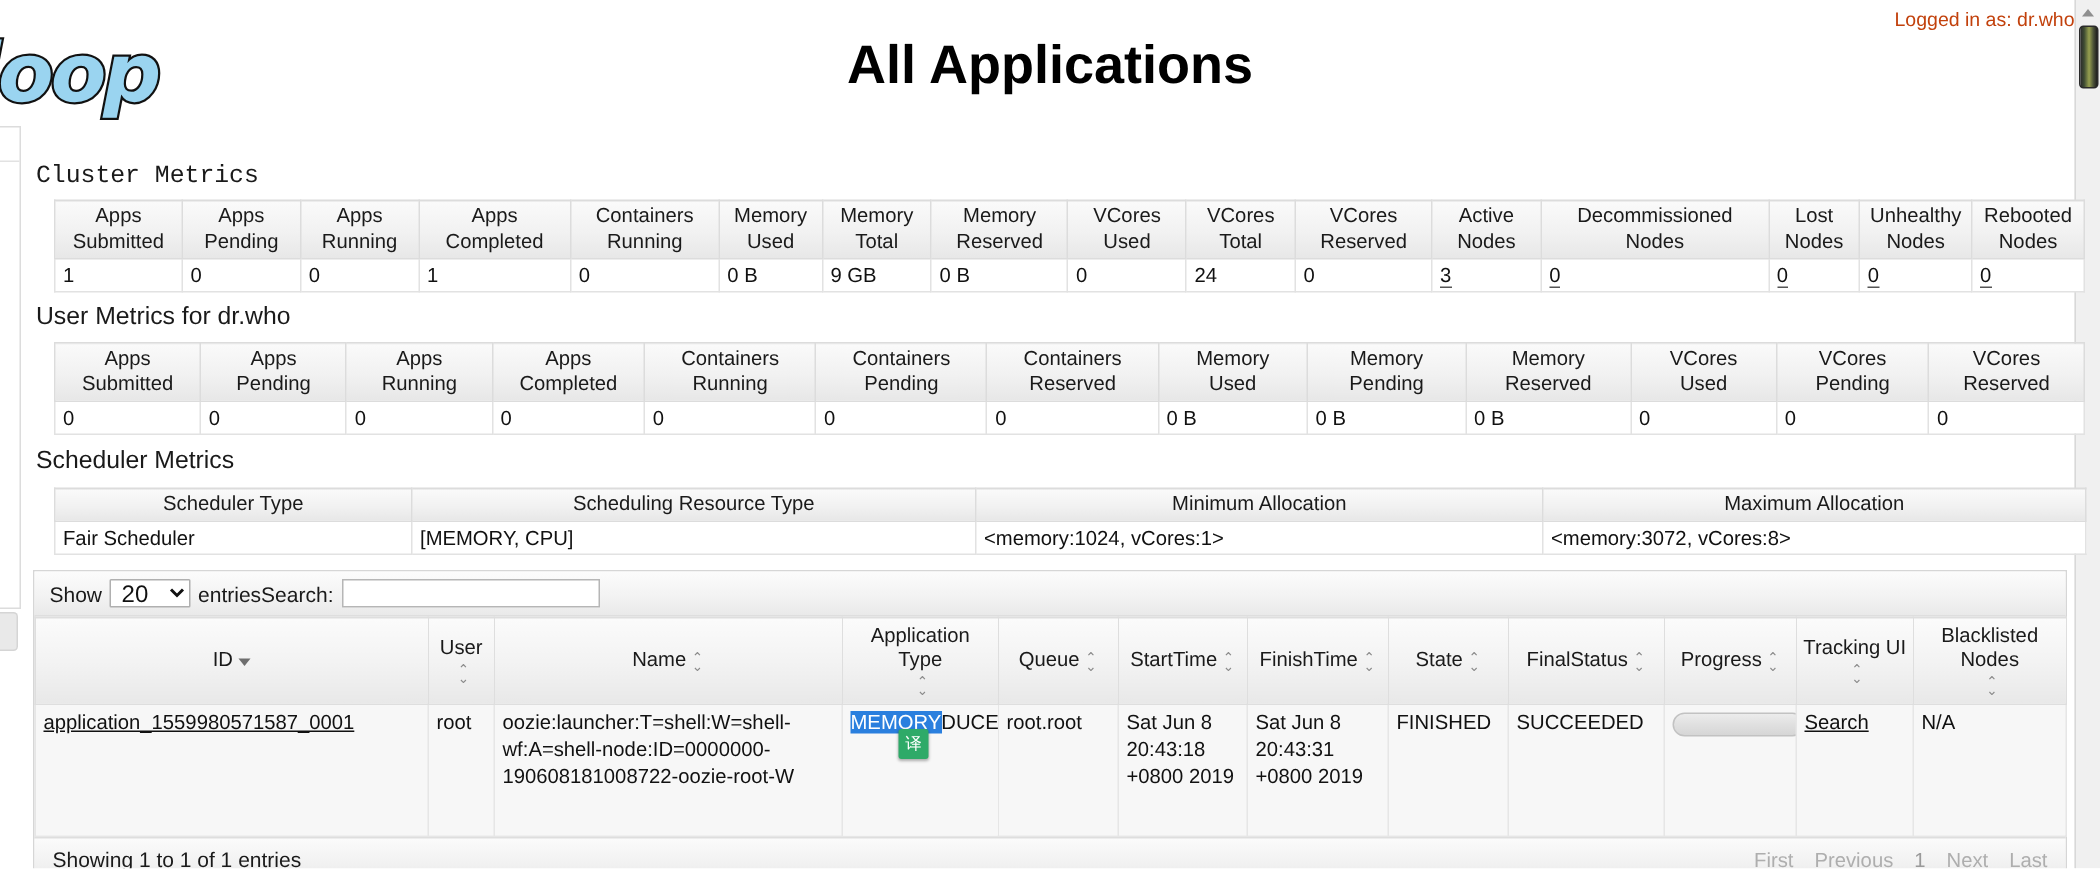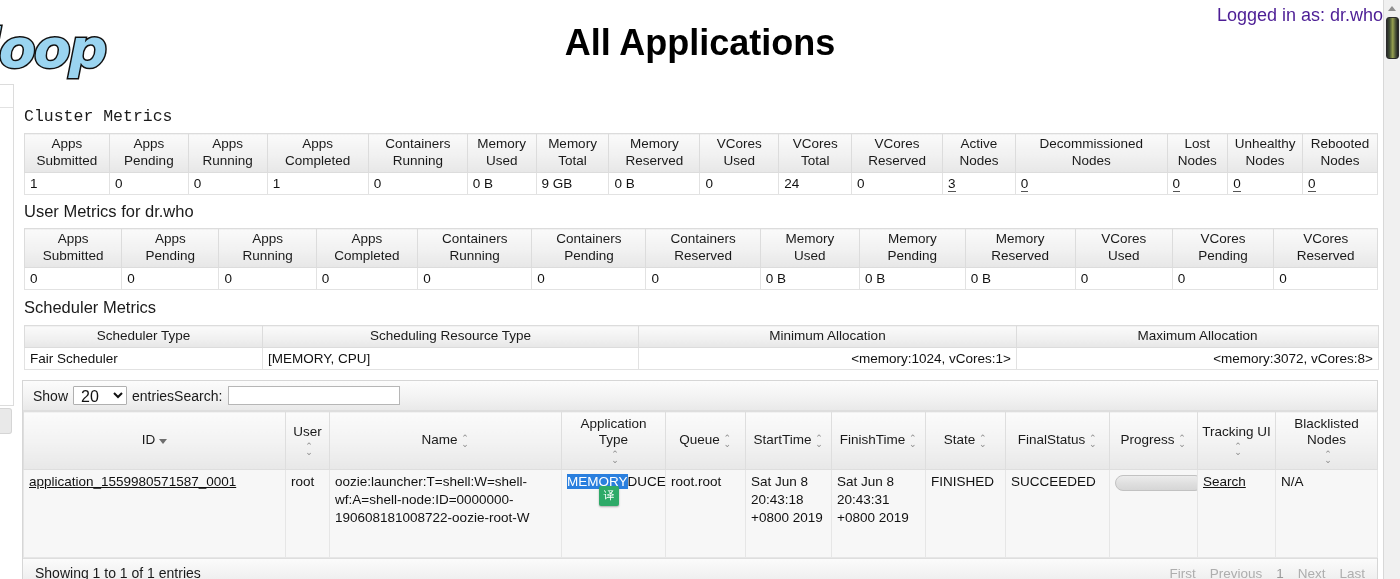--- a/index.html
+++ b/index.html
@@ -40,21 +40,21 @@
   }
   .left-rail-sep { position:absolute; left:0; top:22px; width:13px; height:1px; background:#e2e2e2; }
   .left-rail-tab {
     position:absolute; left:0; top:408px; width:12px; height:26px;
     background:#e9e9e9; border:1px solid #d5d5d5; border-left:none; border-radius:0 3px 3px 0;
   }
 
   
   .logged-in {
     position:absolute; right:17px; top:5px;
-    font-size:18px; color:#4c1d95; white-space:nowrap;
+    font-size:13px; color:#c2410c; white-space:nowrap;
   }
   .logo {
     position:absolute; left:-38px; top:22px;
     font-size:54px; font-weight:bold; font-style:italic;
     letter-spacing:-2px;
     color:#9ad4f0;
     -webkit-text-stroke:3px #111;
     paint-order: stroke fill;
     font-family:"DejaVu Sans", sans-serif;
     line-height:1;
@@ -72,20 +72,21 @@
   .section-h {
     position:absolute; font-size:16.5px; color:#1a1a1a; white-space:nowrap;
   }
 
   
   .mtable {
     position:absolute;
     border-collapse:collapse;
     font-size:13.5px;
     table-layout:fixed;
+    margin-left:12px;
   }
   .mtable th {
     background:linear-gradient(to bottom,#fafafa 0%, #f1f1f1 55%, #e7e7e7 100%);
     border:1px solid #dcdcdc;
     font-weight:normal;
     color:#1a1a1a;
     text-align:center;
     padding:2px 3px;
     line-height:1.25;
     font-size:13.5px;
@@ -98,21 +99,21 @@
     text-align:left;
     color:#111;
     height:22px;
     font-size:13.5px;
   }
   .mtable td.ul span { border-bottom:1px solid #555; }
 
   
   .sched th { text-align:center; }
   .sched td { text-align:left; }
-  .sched td.c { text-align:right; }
+  .sched td.c { text-align:left; }
 
   
   .dt-wrap {
     position:absolute; left:22px; top:380px; width:1356px;
     border:1px solid #d6d6d6; background:#fff;
   }
   .dt-top {
     height:30px;
     background:linear-gradient(to bottom,#fcfcfc 0%,#f2f2f2 60%,#e9e9e9 100%);
     border-bottom:1px solid #dedede;

